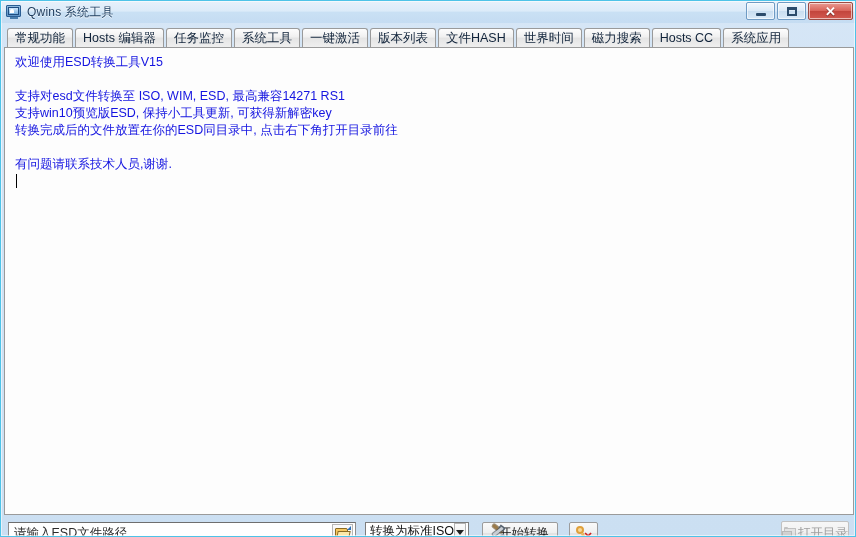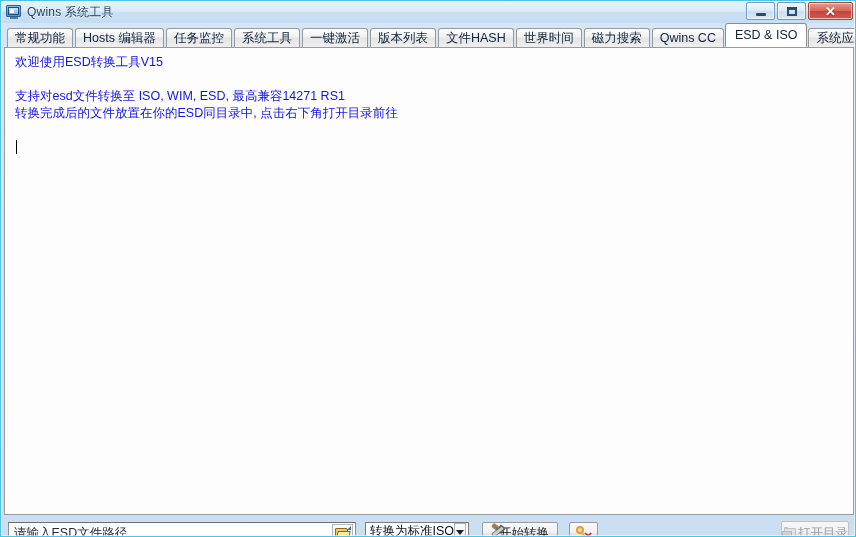--- a/index.html
+++ b/index.html
@@ -407,32 +407,33 @@
     <div id="tabstrip">
       <div class="tab">常规功能</div>
       <div class="tab">Hosts 编辑器</div>
       <div class="tab">任务监控</div>
       <div class="tab">系统工具</div>
       <div class="tab">一键激活</div>
       <div class="tab">版本列表</div>
       <div class="tab">文件HASH</div>
       <div class="tab">世界时间</div>
       <div class="tab">磁力搜索</div>
-      <div class="tab">Qwins CC</div>
-      <div class="tab active">ESD &amp; ISO</div>
+      <div class="tab">Hosts CC</div>
       <div class="tab">系统应用</div>
     </div>
 
     <div id="textpanel">
       <div id="textpanel-inner">
         <div class="tline">欢迎使用ESD转换工具V15</div>
         <div class="tline blank"></div>
         <div class="tline">支持对esd文件转换至 ISO, WIM, ESD, 最高兼容14271 RS1</div>
+        <div class="tline">支持win10预览版ESD, 保持小工具更新, 可获得新解密key</div>
         <div class="tline">转换完成后的文件放置在你的ESD同目录中, 点击右下角打开目录前往</div>
         <div class="tline blank"></div>
+        <div class="tline">有问题请联系技术人员,谢谢.</div>
         <div id="caret"></div>
       </div>
     </div>
 
     <div id="bottombar">
 
       <div id="pathbox">
         <div id="path-text">请输入ESD文件路径</div>
         <div id="browse-btn">
           <div class="folder-icon">

